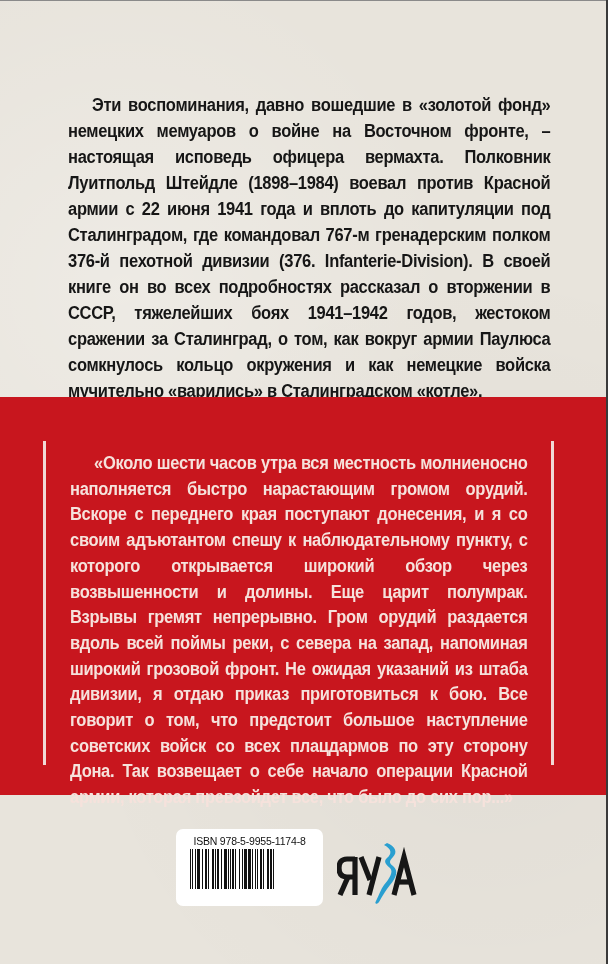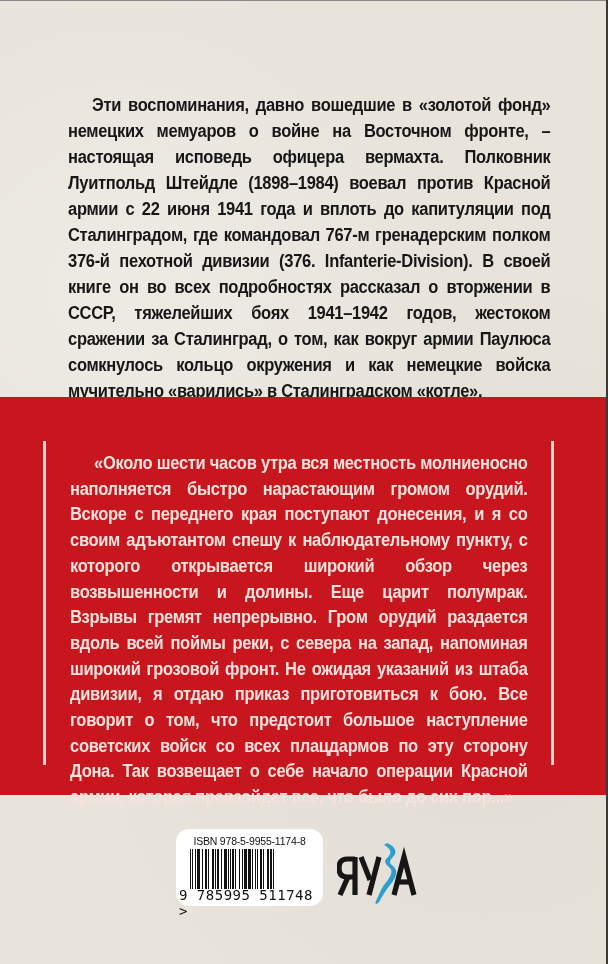--- a/index.html
+++ b/index.html
@@ -56,21 +56,21 @@
       font-weight: bold;
       letter-spacing: -0.35px;
       text-align: justify;
       text-indent: 28px;
       transform: scaleX(0.86);
       transform-origin: left top;
       width: 532px;
     }
     .barcode-box {
       position: absolute; left: 176px; top: 829px; width: 147px; height: 77px;
-      background: #ffffff; border-radius: 13px;
+      background: #ffffff; border-radius: 7px;
     }
     .isbn-label {
       position: absolute; left: 0; top: 6px; width: 147px; text-align: center;
       font-size: 10.5px; color: #111; letter-spacing: -0.2px;
       font-family: "Liberation Sans", sans-serif;
     }
     .bars {
       position: absolute; left: 14px; top: 20px; width: 122px; height: 40px;
       display: flex; align-items: stretch;
     }
@@ -153,21 +153,20 @@
       <span class="gap" style="width: 1.05px;"></span>
       <span style="width: 1.05px;"></span>
       <span class="gap" style="width: 3.15px;"></span>
       <span style="width: 1.05px;"></span>
       <span class="gap" style="width: 1.05px;"></span>
       <span style="width: 2.1px;"></span>
       <span class="gap" style="width: 1.05px;"></span>
       <span style="width: 1.05px;"></span>
       <span class="gap" style="width: 1.05px;"></span>
     </div>
-  <div class="barcode-digits">9 785995 511748 &gt;</div>
 </div>
 
 <div class="logo">
   <svg width="82" height="62" viewBox="0 0 82 62">
 
     <g fill="none" stroke="#161616" stroke-width="5.2" stroke-linecap="butt" stroke-linejoin="miter">
       <path d="M18 14 V52"></path>
       <path d="M18 16 H10 C4 16 2 20 2 25 C2 30 4 34 10 34 H18"></path>
       <path d="M11 34 L3 52"></path>
 

